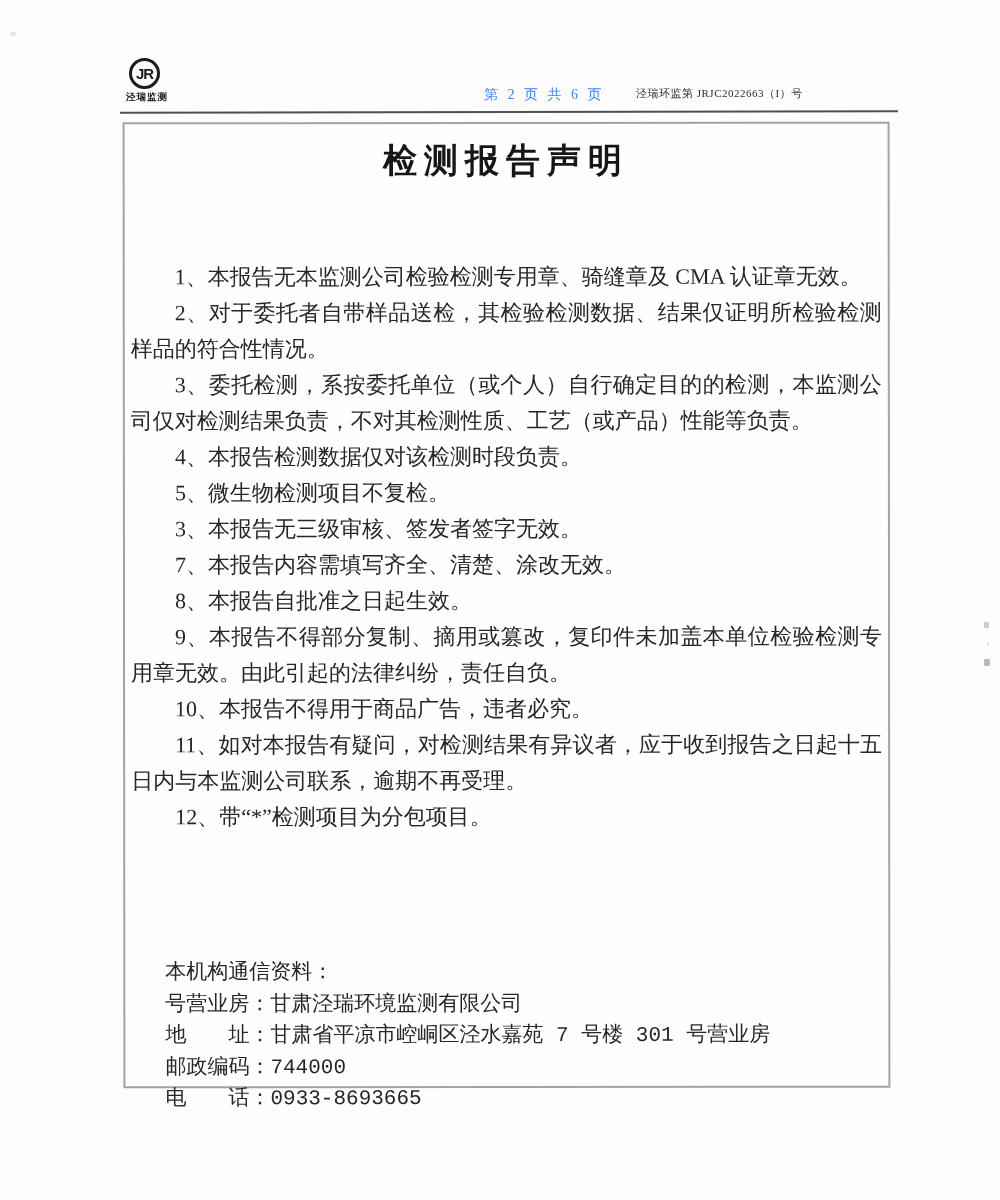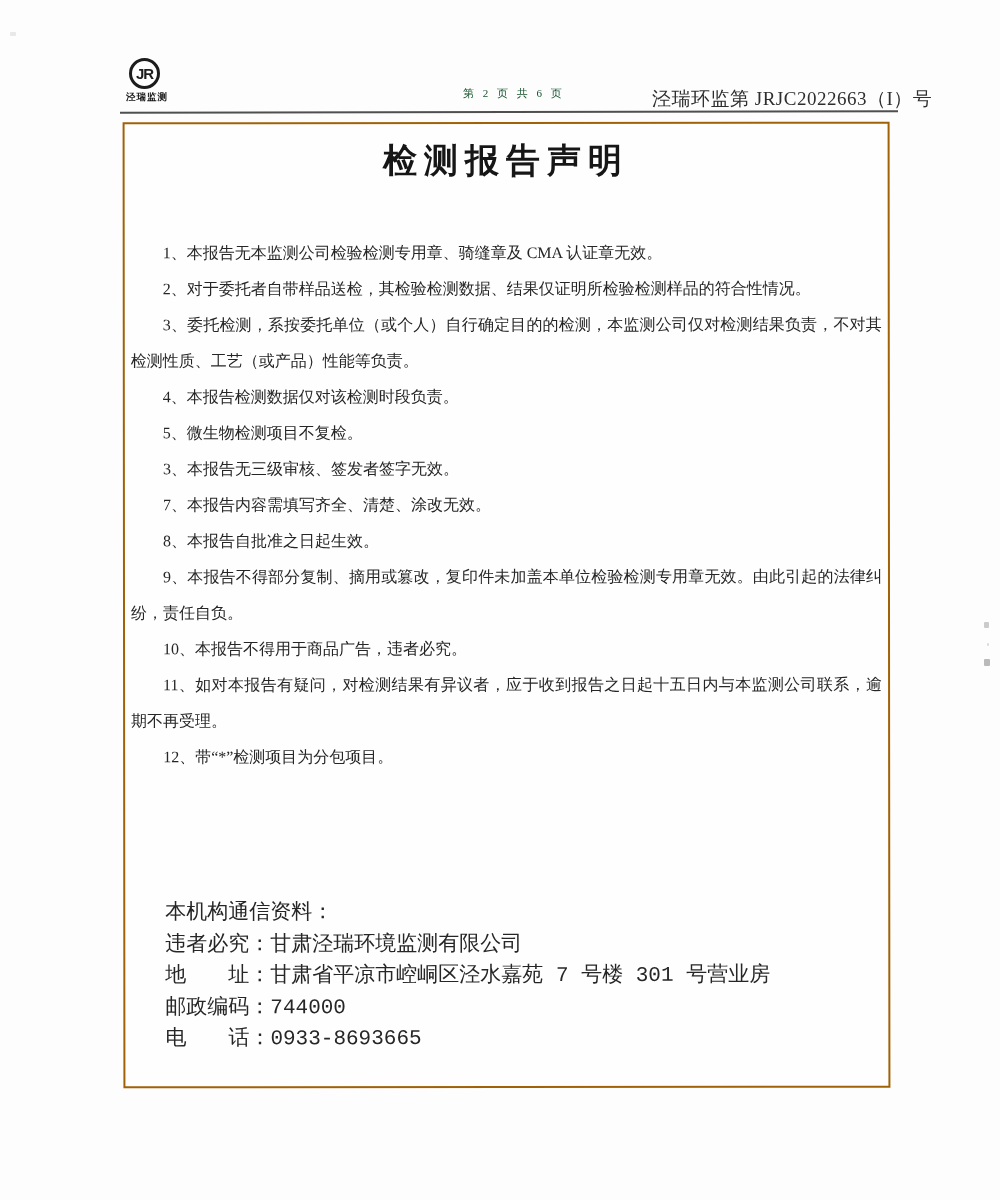--- a/index.html
+++ b/index.html
@@ -26,50 +26,50 @@
     text-align: center;
   }
   .logo-sub {
     margin-top: 2px;
     font-family: "Liberation Sans", sans-serif;
     font-size: 9.5px; font-weight: 700; color: #141414;
     letter-spacing: 1px; white-space: nowrap;
     filter: blur(0.3px);
   }
   .page-info {
-    position: absolute; left: 463px; top: 86px;
-    font-size: 11px; letter-spacing: 3px; color: #14532d;
+    position: absolute; left: 484px; top: 86px;
+    font-size: 14px; letter-spacing: 3px; color: #3b82f6;
   }
   .report-no {
     position: absolute; left: 636px; top: 86px;
-    font-size: 19px; letter-spacing: 0.5px; color: #2e2e2e; margin-left: 16px;
+    font-size: 11px; letter-spacing: 0.5px; color: #2e2e2e;
   }
   .header-rule {
     position: absolute; left: 120px; top: 111px; width: 778px; height: 2px;
     background: #4f4f4f;
     transform: rotate(-0.12deg);
   }
 
   
   .box {
     position: absolute; left: 123px; top: 122px; width: 767px; height: 966px;
-    border: 2px solid #a16207; background: #fefefe;
+    border: 2px solid #a3a3a3; background: #fefefe;
     padding: 0 6px;
     transform: rotate(-0.05deg);
   }
   h1.doc-title {
     margin: 16px 0 0 0;
     text-align: center;
     font-family: "Liberation Sans", "DejaVu Sans", sans-serif;
     font-weight: 700; font-size: 34px; line-height: 41px;
     letter-spacing: 7px; color: #161616;
   }
   .statements {
-    margin-top: 54px;
-    font-size: 16px; line-height: 36px;
+    margin-top: 78px;
+    font-size: 22px; line-height: 36px;
     text-align: justify; color: #262626;
   }
   .statements p { margin: 0; text-indent: 2em; }
 
   .contact {
     margin-top: 122px; margin-left: 34px;
     font-size: 21px; line-height: 31.5px; color: #262626; font-family: Liberation Mono, monospace;
   }
   .contact p { margin: 0; }
 
@@ -109,21 +109,21 @@
       <p>7、本报告内容需填写齐全、清楚、涂改无效。</p>
       <p>8、本报告自批准之日起生效。</p>
       <p>9、本报告不得部分复制、摘用或篡改，复印件未加盖本单位检验检测专用章无效。由此引起的法律纠纷，责任自负。</p>
       <p>10、本报告不得用于商品广告，违者必究。</p>
       <p>11、如对本报告有疑问，对检测结果有异议者，应于收到报告之日起十五日内与本监测公司联系，逾期不再受理。</p>
       <p>12、带“*”检测项目为分包项目。</p>
     </div>
 
     <div class="contact">
       <p>本机构通信资料：</p>
-      <p><span>违者必究：</span><span>甘肃泾瑞环境监测有限公司</span></p>
+      <p><span>号营业房：</span><span>甘肃泾瑞环境监测有限公司</span></p>
       <p><span>地　　址：</span><span>甘肃省平凉市崆峒区泾水嘉苑 7 号楼 301 号营业房</span></p>
       <p><span>邮政编码：</span><span>744000</span></p>
       <p><span>电　　话：</span><span>0933-8693665</span></p>
     </div>
   </div>
 
   <div class="speck speck-a"></div>
   <div class="speck speck-b"></div>
   <div class="speck speck-c"></div>
   <div class="speck speck-d"></div>

